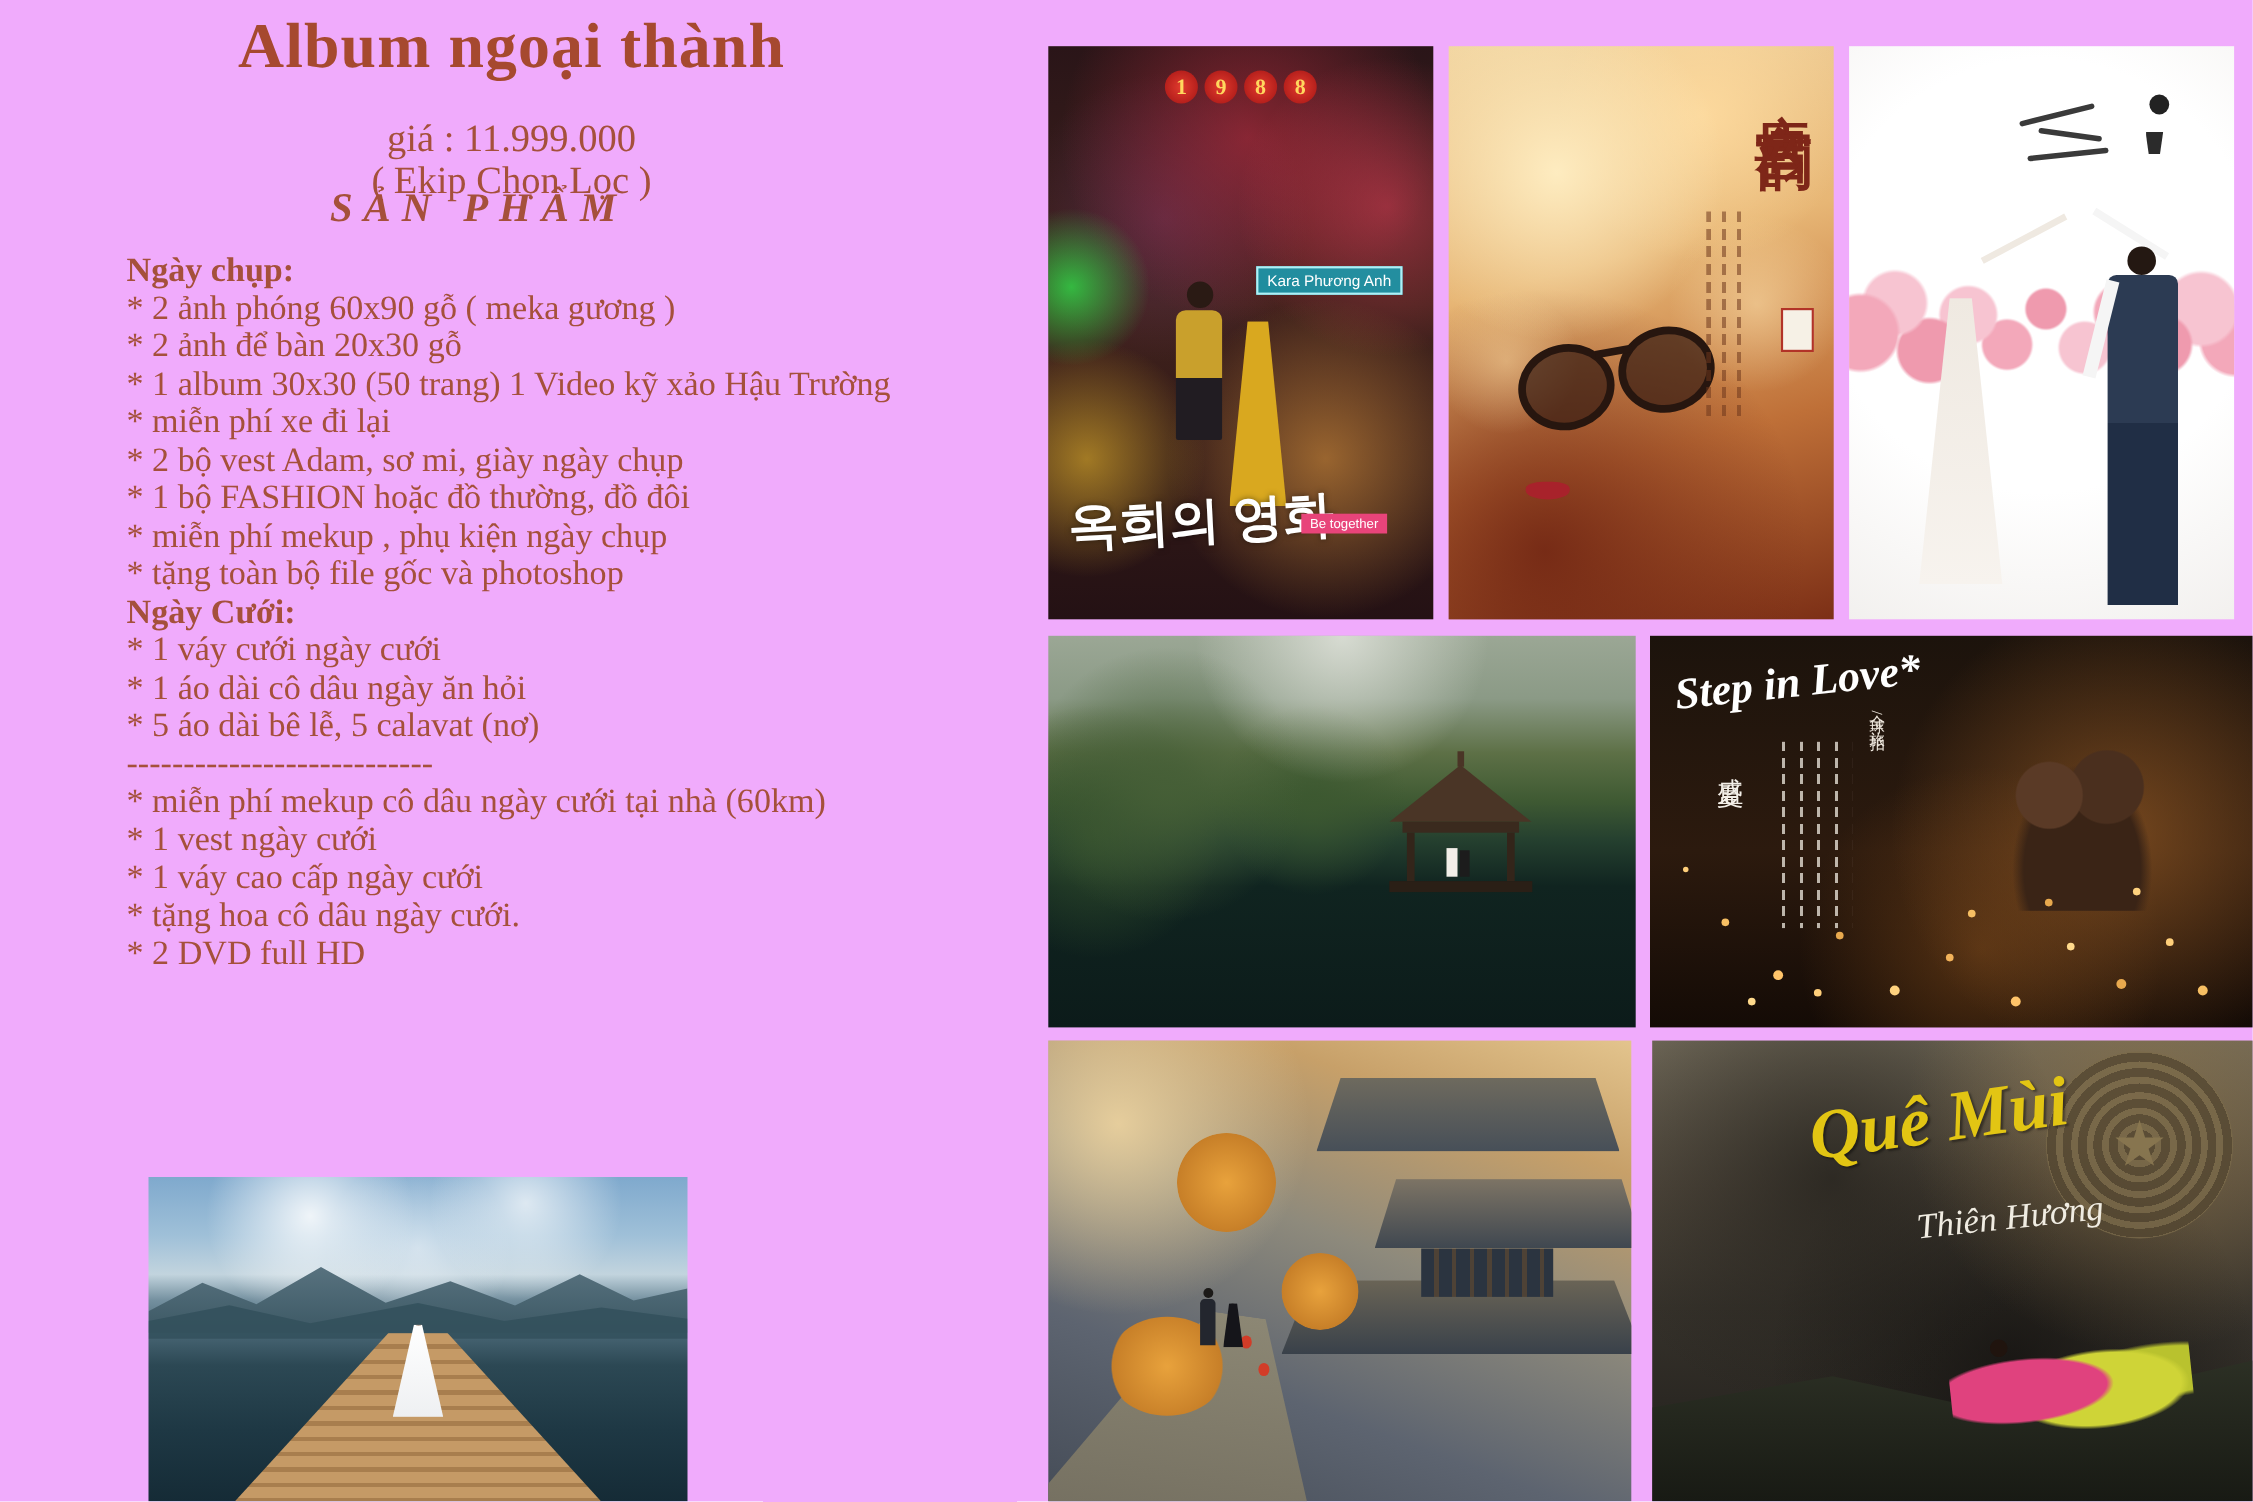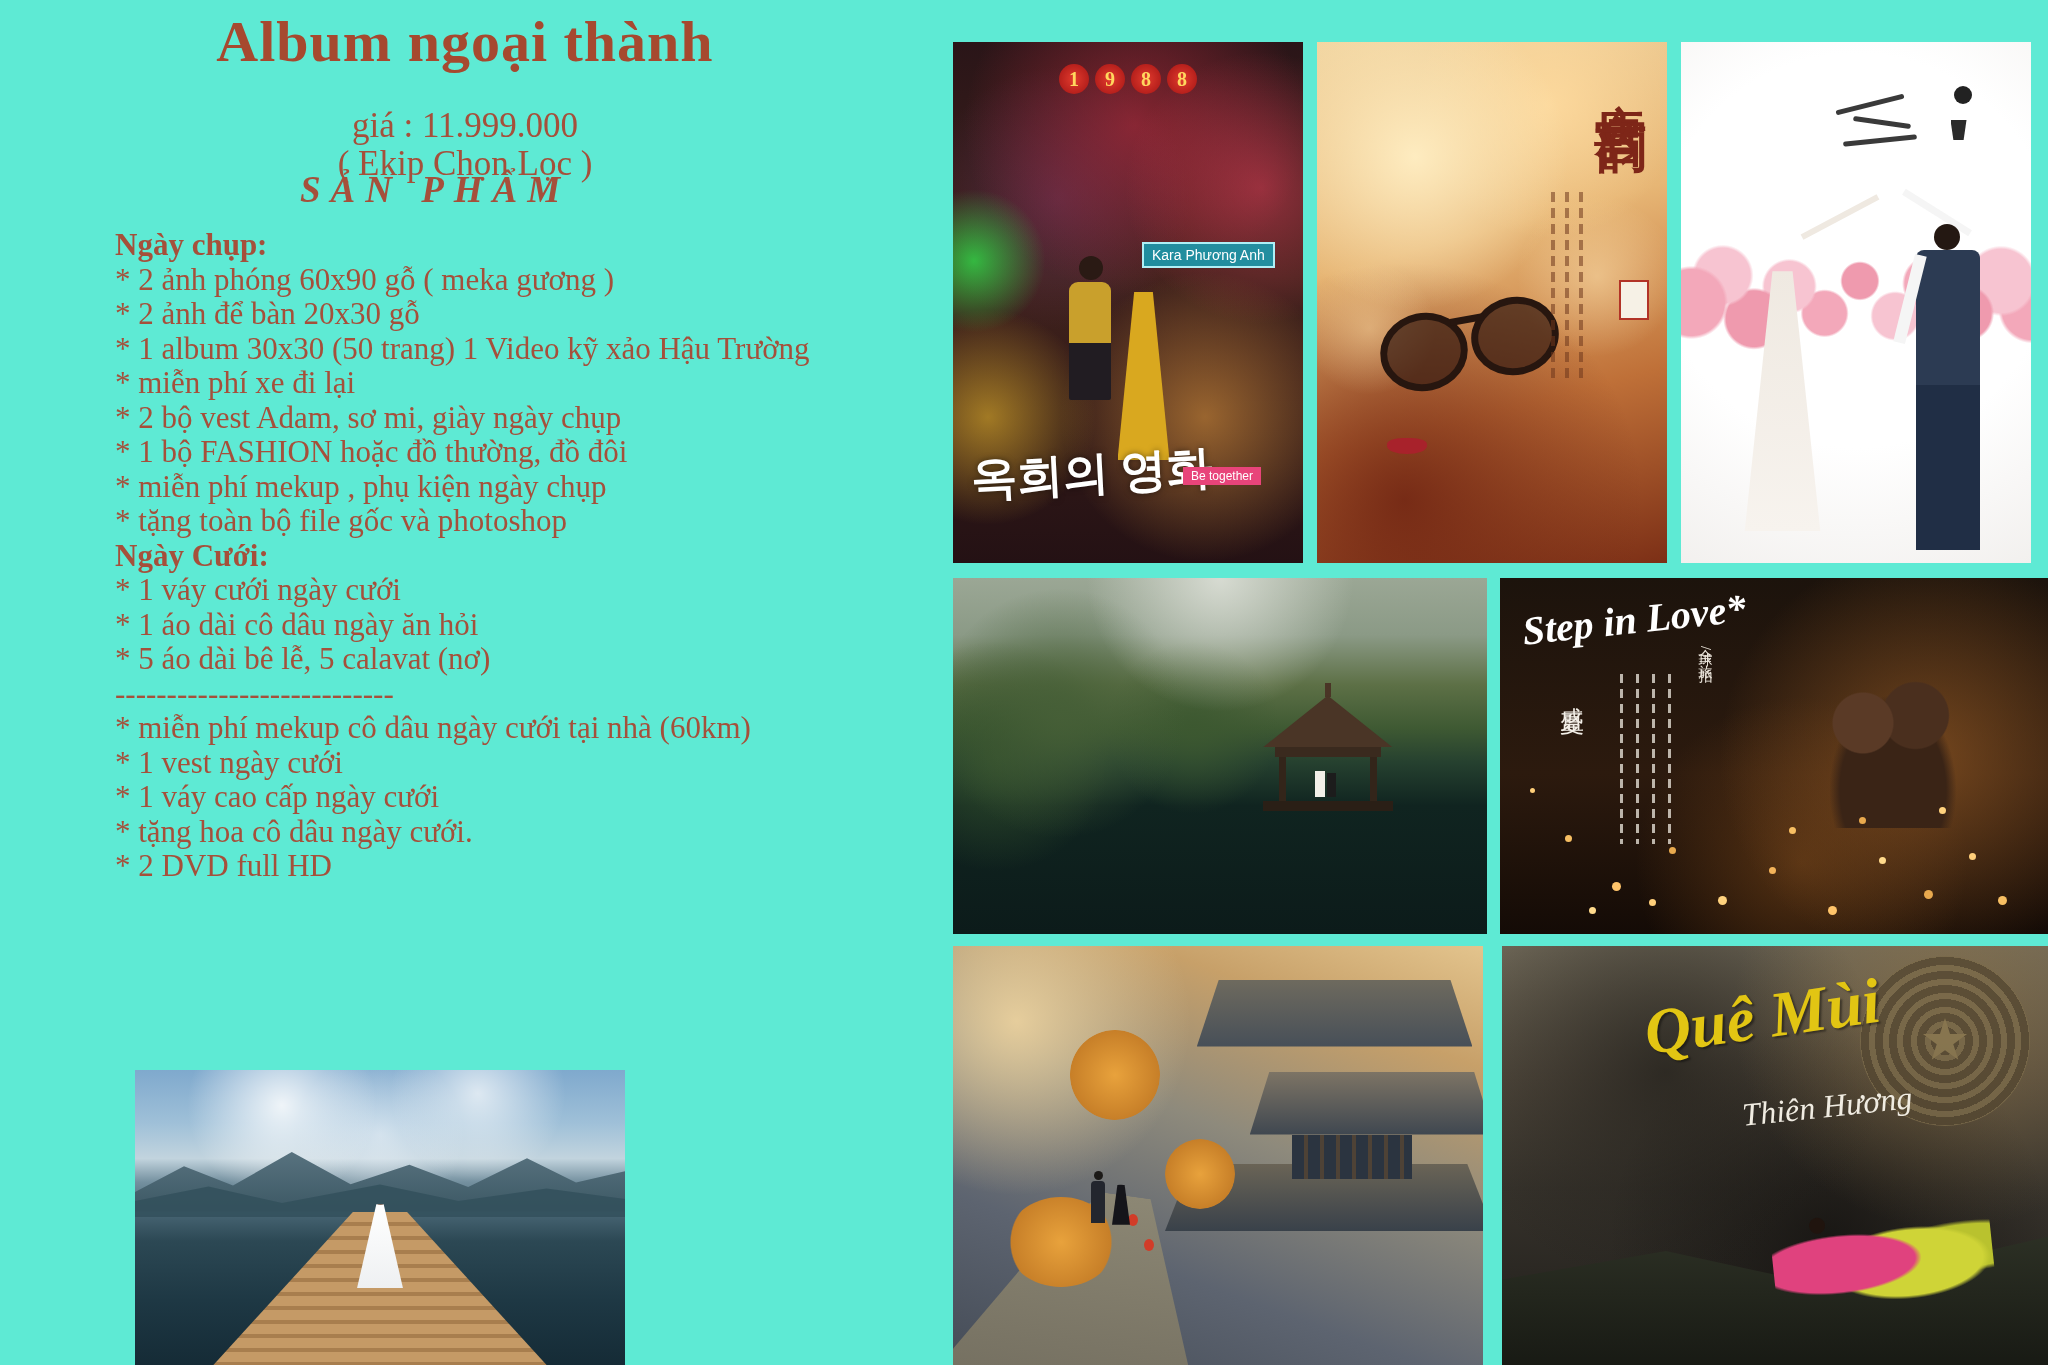--- a/index.html
+++ b/index.html
@@ -1,16 +1,16 @@
 <!DOCTYPE html>
 <html><head>
 <meta charset="utf-8">
 <style>
   html,body{margin:0;padding:0;background:#ffffff;}
-  #canvas{position:relative;width:2048px;height:1365px;background:#5eead4;overflow:hidden;
+  #canvas{position:relative;width:2048px;height:1365px;background:#f0abfc;overflow:hidden;
           font-family:"Liberation Serif","DejaVu Serif",serif;color:#a5503b;}
   .title{position:absolute;left:115px;top:8px;width:700px;text-align:center;
          font-size:58px;font-weight:bold;color:#a6492f;letter-spacing:1px;}
   .price{position:absolute;left:115px;top:88px;width:700px;text-align:center;font-size:35px;margin-top:18px;}
   .crew{position:absolute;left:115px;top:144px;width:700px;text-align:center;font-size:35px;}
   .section{position:absolute;left:115px;top:168px;width:640px;text-align:center;
            font-size:37px;font-weight:bold;font-style:italic;letter-spacing:10px;}
   .list{position:absolute;left:115px;top:228px;width:650px;font-size:31px;line-height:34.5px;white-space:nowrap;}
   .list .hd{font-weight:bold;}
 

